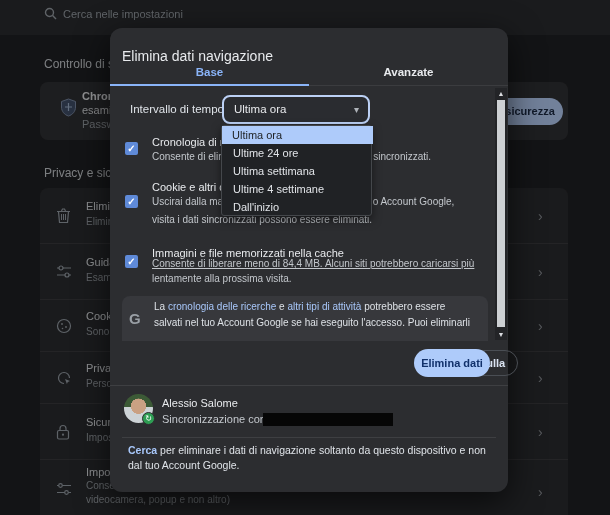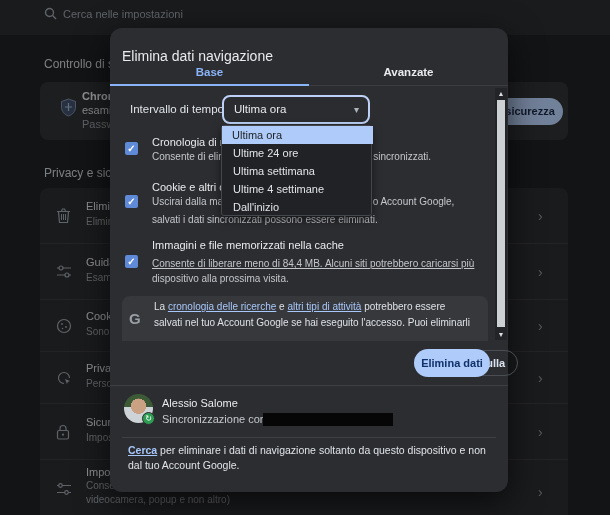--- a/index.html
+++ b/index.html
@@ -45,21 +45,21 @@
                border:2px solid #bcd1f5; border-radius:8px; color:#e8eaed; font-size:11.5px;
                line-height:25px; padding-left:10px; }
   #tr-caret { position:absolute; right:9px; top:0; color:#aeb3b9; font-size:10px; }
   .cb { width:13px; height:13px; background:#5f8ad8; border-radius:2px; color:#fff;
         font-size:10px; font-weight:bold; text-align:center; line-height:13px; }
   .cb-title { font-size:11px; color:#e8eaed; white-space:nowrap; }
   .cb-desc  { font-size:10px; color:#c3c7cc; white-space:nowrap; }
   #notice { left:12px; top:209px; width:366px; height:45px; background:#37383c; border-radius:8px 8px 0 0; }
   .g-logo { left:7px; top:14px; font-size:15px; font-weight:bold; color:#9aa0a6; }
   .notice-line { position:absolute; left:32px; font-size:10px; color:#dde1e6; white-space:nowrap; }
-  .lnk { color:#a8c7fa; text-decoration:underline; }
+  .lnk { color:#a8c7fa; }
   
   #sb-track { left:385px; top:1px; width:12px; height:252px; background:#232427; }
   #sb-thumb { left:387px; top:13px; width:8px; height:227px; background:#cdd0d3; }
   .sb-arrow { position:absolute; left:1px; width:10px; font-size:7px; color:#dadce0; text-align:center; }
   
   .btn { position:absolute; border-radius:14px; font-size:11px; font-weight:bold; text-align:center; white-space:nowrap; }
   #btn-cancel { left:342px; top:322px; width:66px; height:26px; line-height:24px; border:1px solid #4a4e54;
                 color:#dbe4f2; background:transparent; }
   #btn-confirm { left:304px; top:321px; width:76px; height:28px; line-height:28px; background:#aecbfa; color:#11316b; }
   .divider { position:absolute; height:1px; background:#3e3f42; }
@@ -212,26 +212,26 @@
         <span id="tr-caret">▾</span>
       </div>
 
       <div class="abs cb" style="left:15px; top:55px;">✓</div>
       <div class="abs cb-title" style="left:42px; top:49px;">Cronologia di navigazione</div>
       <div class="abs cb-desc" style="left:42px; top:64px;">Consente di eliminare la cronologia dai dispositivi sincronizzati.</div>
 
       <div class="abs cb" style="left:15px; top:108px;">✓</div>
       <div class="abs cb-title" style="left:42px; top:94px;">Cookie e altri dati dei siti</div>
       <div class="abs cb-desc" style="left:42px; top:109px;">Uscirai dalla maggior parte dei siti. Rimarrai nel tuo Account Google,</div>
-      <div class="abs cb-desc" style="left:42px; top:127px;">salvati i dati sincronizzati possono essere eliminati.</div>
+      <div class="abs cb-desc" style="left:42px; top:127px;">visita i dati sincronizzati possono essere eliminati.</div>
 
       <div class="abs cb" style="left:15px; top:168px;">✓</div>
-      <div class="abs cb-title" style="left:42px; top:152px;">Immagini e file memorizzati nella cache</div>
+      <div class="abs cb-title" style="left:42px; top:160px;">Immagini e file memorizzati nella cache</div>
       <div class="abs cb-desc" style="left:42px; top:171px;text-decoration:underline;">Consente di liberare meno di 84,4 MB. Alcuni siti potrebbero caricarsi più</div>
-      <div class="abs cb-desc" style="left:42px; top:186px;">dispositivo alla prossima visita.</div>
+      <div class="abs cb-desc" style="left:42px; top:186px;">lentamente alla prossima visita.</div>
 
       <div id="notice" class="abs">
         <div class="abs g-logo">G</div>
         <div class="notice-line" style="top:5px;">
           <span>La </span><span class="lnk">cronologia delle ricerche</span><span> e </span><span class="lnk">altri tipi di attività</span><span> potrebbero essere</span>
         </div>
         <div class="notice-line" style="top:21px;">salvati nel tuo Account Google se hai eseguito l'accesso. Puoi eliminarli</div>
       </div>
 
       <div id="sb-track" class="abs">

